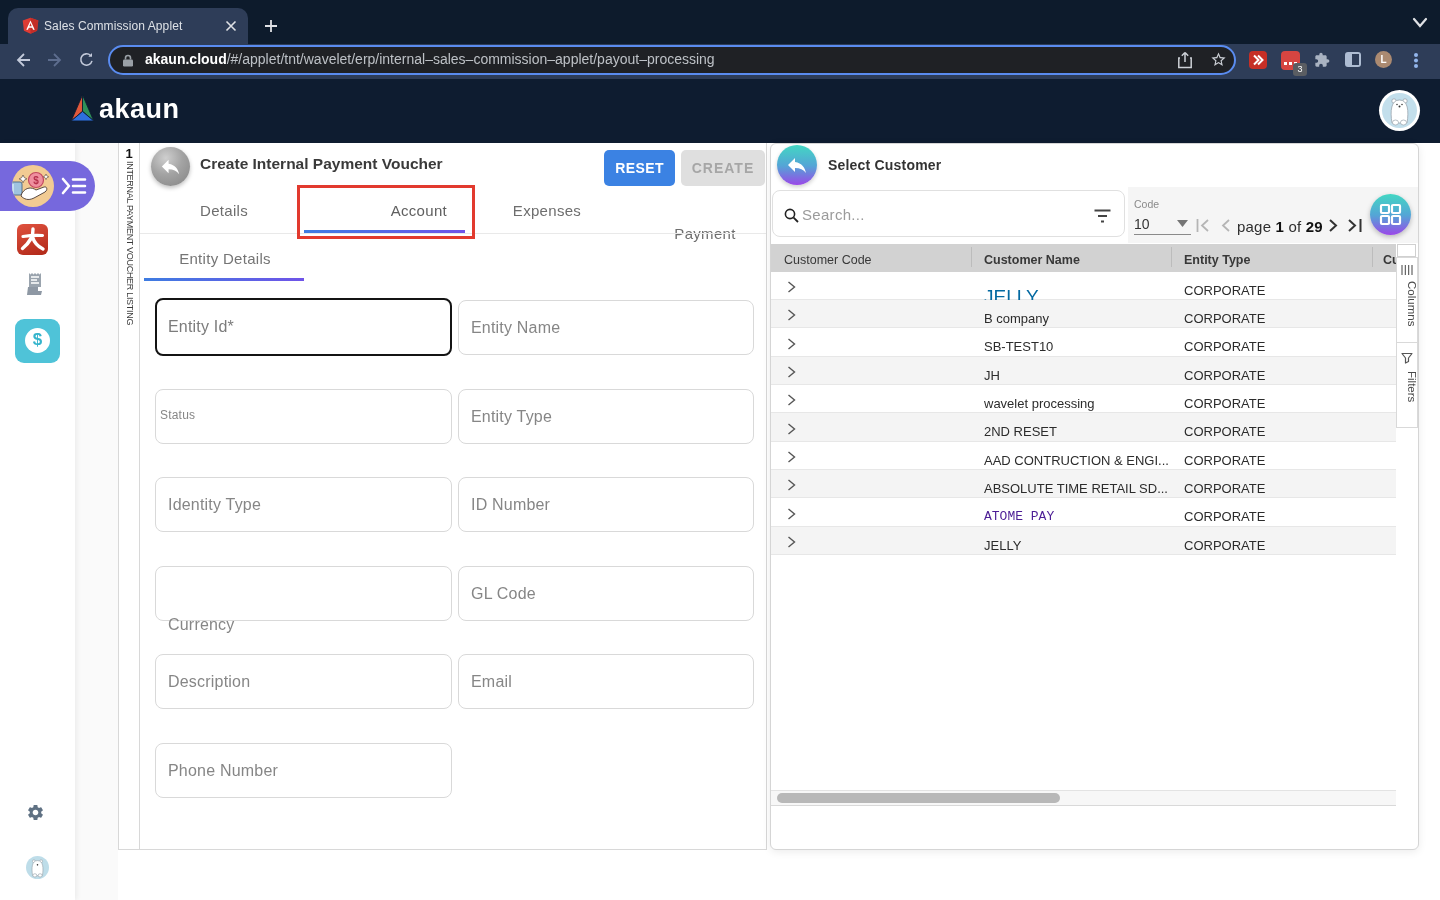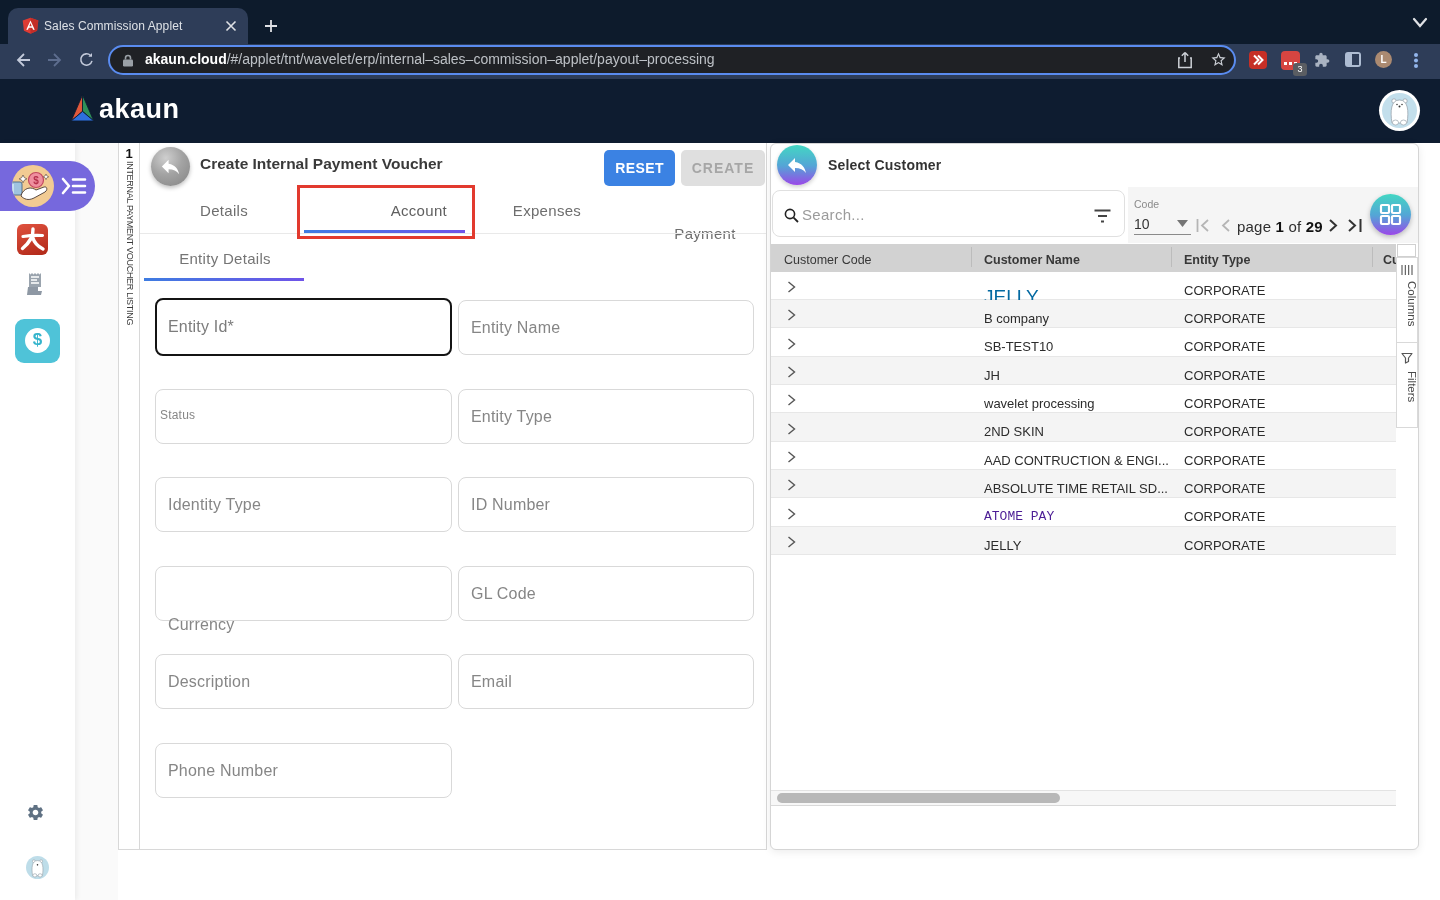--- a/index.html
+++ b/index.html
@@ -286,21 +286,21 @@
       <div class="abs" style="left:771px;top:384.9px;width:625px;height:28.35px;background:#fff;border-bottom:1px solid #e7e7e7;"></div>
       <svg class="abs" style="left:787px;top:394.4px;" width="9" height="12" viewBox="0 0 9 12">
         <path d="M1.5 1 L7.5 6 L1.5 11" stroke="#555" stroke-width="1.4" fill="none"></path>
       </svg>
       <div class="abs" style="left:984px;top:395.9px;font-size:13px;color:#2c2c2c;">wavelet processing</div>
       <div class="abs" style="left:1184px;top:395.9px;font-size:13px;color:#2c2c2c;">CORPORATE</div>
       <div class="abs" style="left:771px;top:413.25px;width:625px;height:28.35px;background:#f4f4f4;border-bottom:1px solid #e7e7e7;"></div>
       <svg class="abs" style="left:787px;top:422.75px;" width="9" height="12" viewBox="0 0 9 12">
         <path d="M1.5 1 L7.5 6 L1.5 11" stroke="#555" stroke-width="1.4" fill="none"></path>
       </svg>
-      <div class="abs" style="left:984px;top:424.25px;font-size:13px;color:#2c2c2c;">2ND SKIN</div>
+      <div class="abs" style="left:984px;top:424.25px;font-size:13px;color:#2c2c2c;">2ND RESET</div>
       <div class="abs" style="left:1184px;top:424.25px;font-size:13px;color:#2c2c2c;">CORPORATE</div>
       <div class="abs" style="left:771px;top:441.6px;width:625px;height:28.35px;background:#fff;border-bottom:1px solid #e7e7e7;"></div>
       <svg class="abs" style="left:787px;top:451.1px;" width="9" height="12" viewBox="0 0 9 12">
         <path d="M1.5 1 L7.5 6 L1.5 11" stroke="#555" stroke-width="1.4" fill="none"></path>
       </svg>
       <div class="abs" style="left:984px;top:452.6px;font-size:13px;color:#2c2c2c;">AAD CONTRUCTION &amp; ENGI...</div>
       <div class="abs" style="left:1184px;top:452.6px;font-size:13px;color:#2c2c2c;">CORPORATE</div>
       <div class="abs" style="left:771px;top:469.95000000000005px;width:625px;height:28.35px;background:#f4f4f4;border-bottom:1px solid #e7e7e7;"></div>
       <svg class="abs" style="left:787px;top:479.45000000000005px;" width="9" height="12" viewBox="0 0 9 12">
         <path d="M1.5 1 L7.5 6 L1.5 11" stroke="#555" stroke-width="1.4" fill="none"></path>

